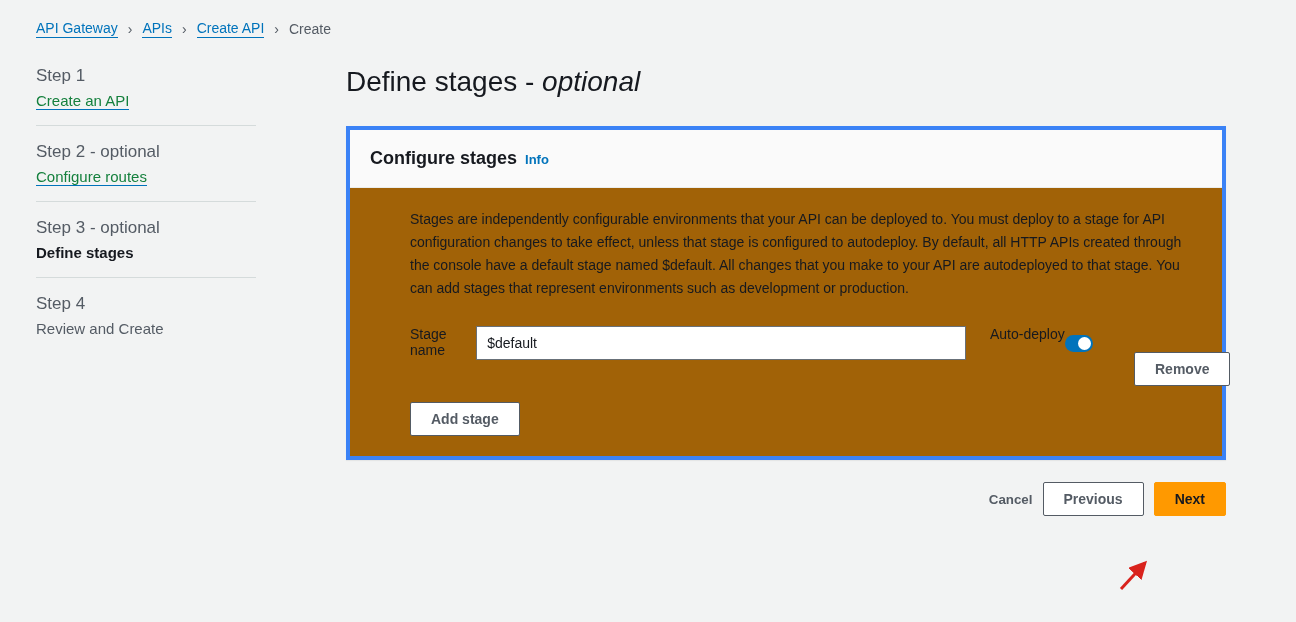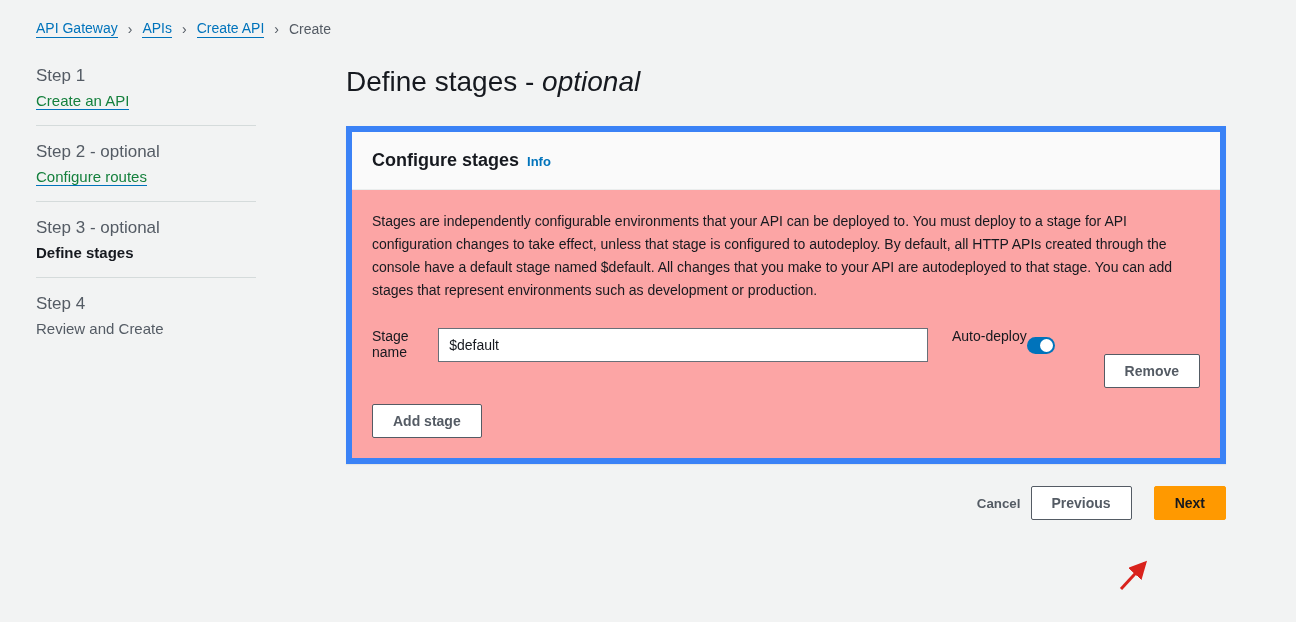--- a/index.html
+++ b/index.html
@@ -84,22 +84,22 @@
     .page-title {
       font-size: 28px;
       font-weight: 400;
       margin-bottom: 28px;
       color: #16191f;
     }
     .page-title .optional {
       font-style: italic;
     }
     .panel {
-      background: #fca5a5;
-      border: 6px solid #3b82f6;
+      background: #a16207;
+      border: 4px solid #3b82f6;
       box-shadow: 0 1px 1px rgba(0,0,0,0.05);
     }
     .panel-header {
       padding: 18px 20px;
       border-bottom: 1px solid #eaeded;
       display: flex;
       align-items: baseline;
       gap: 8px;
       background: #fafafa;
     }
@@ -109,20 +109,21 @@
       color: #16191f;
     }
     .info-link {
       color: #0073bb;
       text-decoration: none;
       font-size: 13px;
       font-weight: 700;
     }
     .panel-body {
       padding: 20px;
+      margin-left: 40px;
     }
     .description {
       color: #16191f;
       line-height: 1.65;
       margin-bottom: 26px;
       font-size: 14px;
     }
     .stage-row {
       display: flex;
       gap: 24px;
@@ -189,21 +190,20 @@
       border-radius: 2px;
       height: 34px;
     }
     .btn-remove {
       margin-top: 26px;
     }
     .btn-primary {
       background: #ff9900;
       border-color: #ff9900;
       color: #16191f;
-      margin-left: 12px;
     }
     .btn-link {
       border: none;
       background: transparent;
       color: #545b64;
       font-weight: 700;
     }
     .actions {
       display: flex;
       justify-content: flex-end;

